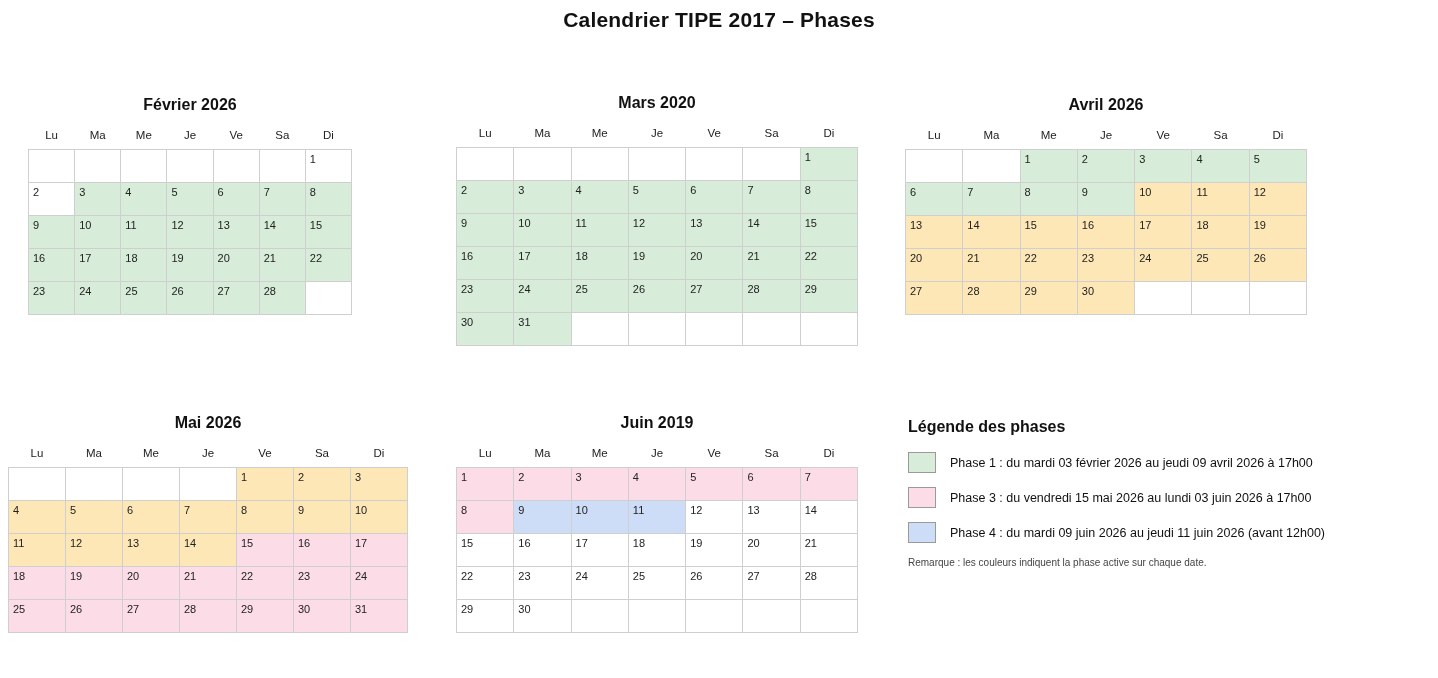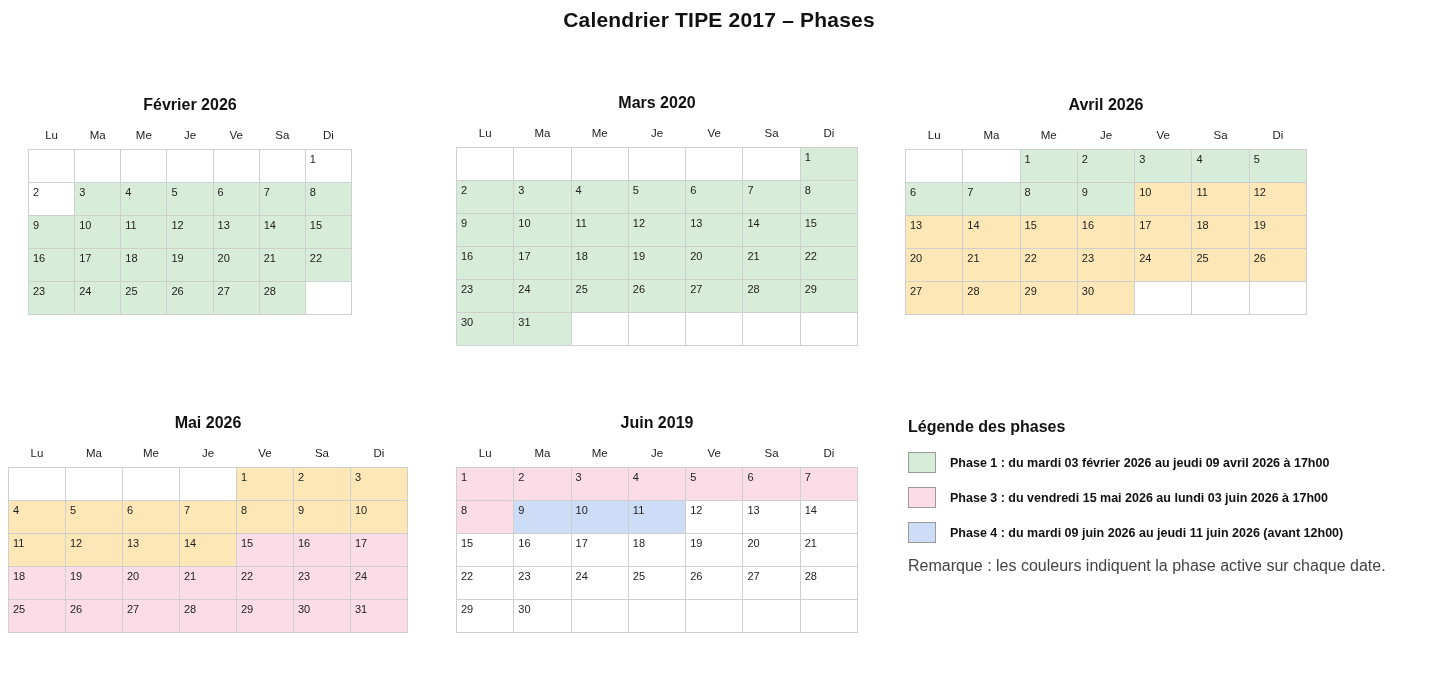--- a/index.html
+++ b/index.html
@@ -62,36 +62,35 @@
   }
   .legend-title {
     font-size: 16px;
     font-weight: bold;
     margin-bottom: 16px;
   }
   .legend-row {
     display: flex;
     align-items: center;
     margin-bottom: 14px;
-    font-weight: bold;
   }
   .swatch {
     width: 26px;
     height: 19px;
     border: 1px solid #9a9a9a;
     margin-right: 14px;
     flex: 0 0 auto;
   }
   .legend-text {
     font-size: 12.5px;
     color: #111111;
     white-space: nowrap;
   }
   .legend-note {
-    font-size: 16px;
+    font-size: 10px;
     color: #444444;
     margin-top: 14px;
   }
 </style>
 </head>
 <body>
 
 <div id="page-title">Calendrier TIPE 2017 – Phases</div>
 
 <div class="grid">

